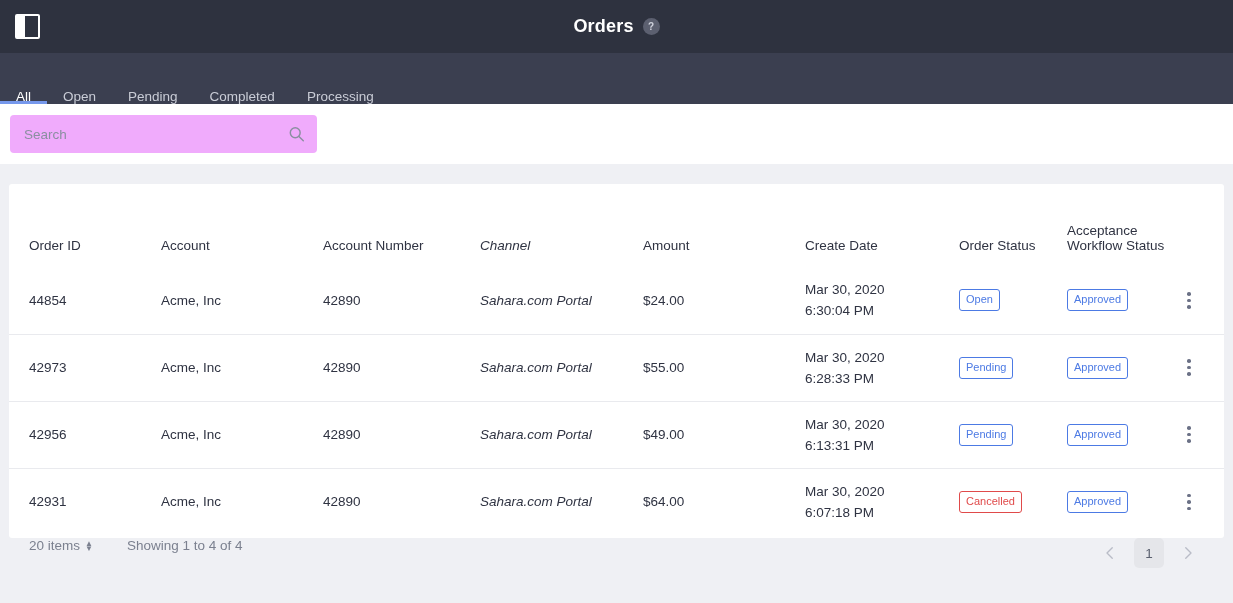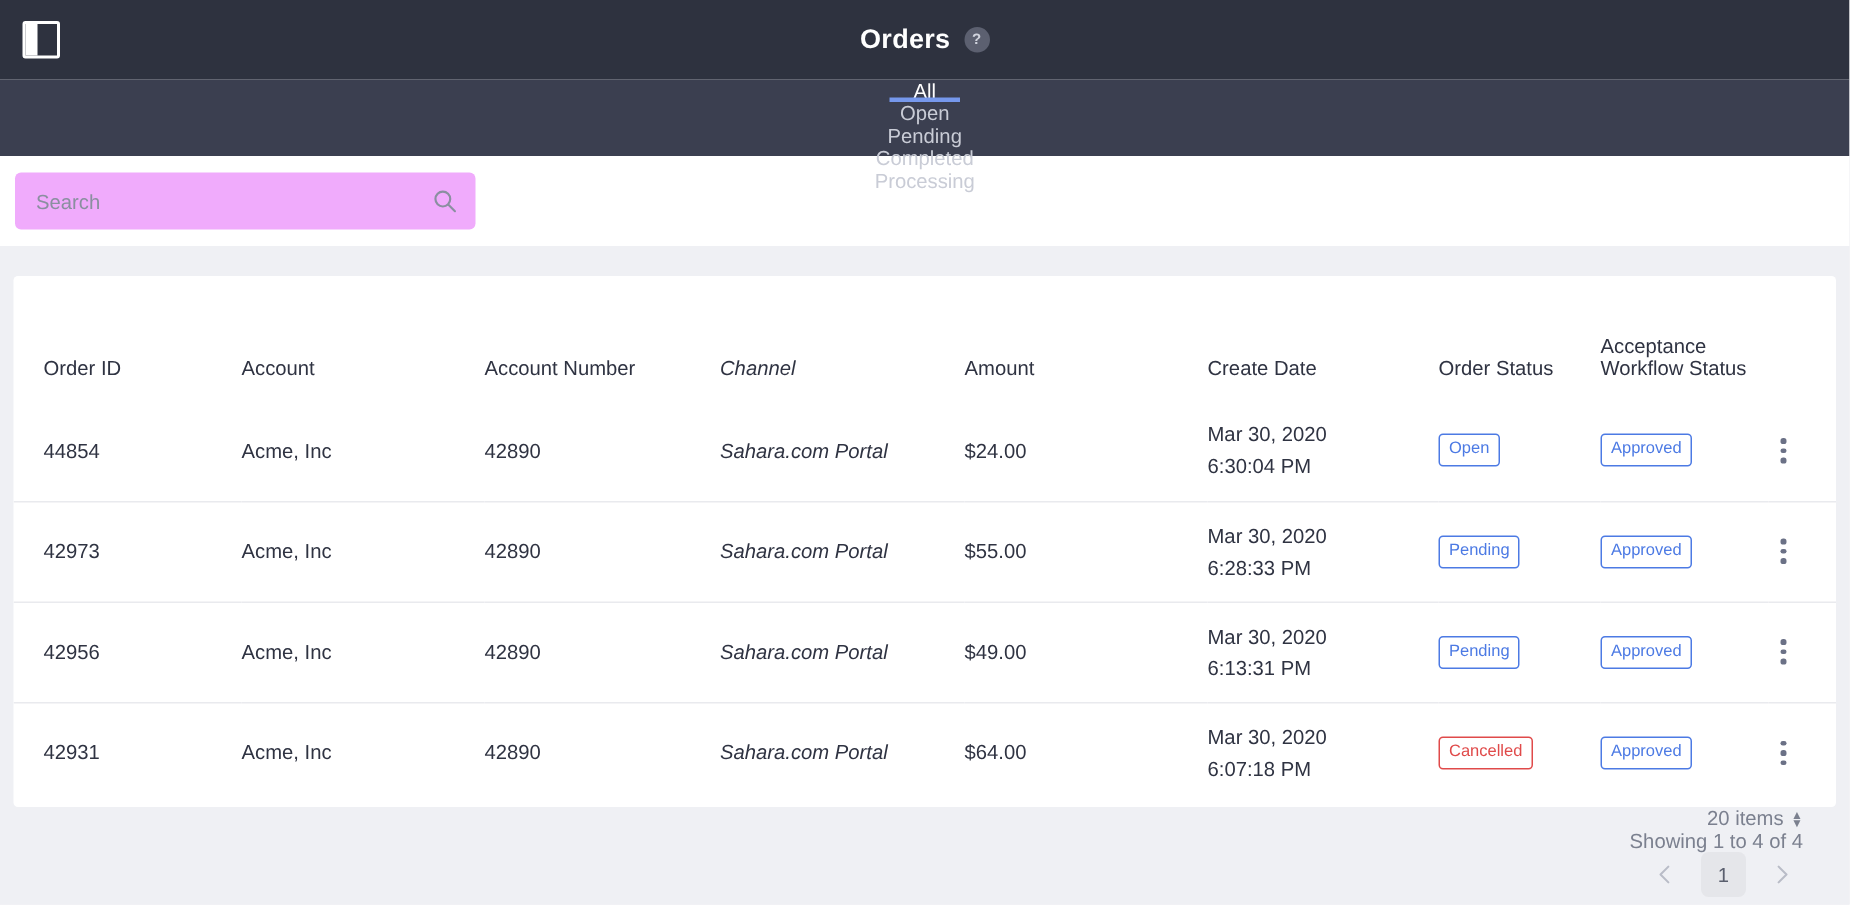--- a/index.html
+++ b/index.html
@@ -65,23 +65,22 @@
     justify-content: center;
     line-height: 1;
     cursor: pointer;
   }
 
   
   .tabbar {
     height: 51px;
     background: #3b3f50;
     display: flex;
-    align-items: center;
+    align-items: flex-end;
     padding-left: 0;
-    flex-direction: column;
   }
   .tab {
     position: relative;
     display: flex;
     align-items: center;
     padding: 0 16px;
     color: #c9ccd6;
     font-size: 13.5px;
     cursor: pointer;
     white-space: nowrap;
@@ -213,25 +212,24 @@
     width: 3.5px;
     height: 3.5px;
     border-radius: 50%;
     background: #6b7186;
   }
 
   
   .footer {
     height: 57px;
     display: flex;
-    align-items: flex-end;
+    align-items: flex-start;
     padding: 0 22px 0 20px;
     color: #7b808f;
     font-size: 13.5px;
-    flex-direction: column;
   }
   .items-count {
     display: inline-flex;
     align-items: center;
     gap: 5px;
     cursor: pointer;
   }
   .sort-arrows {
     display: inline-flex;
     flex-direction: column;

